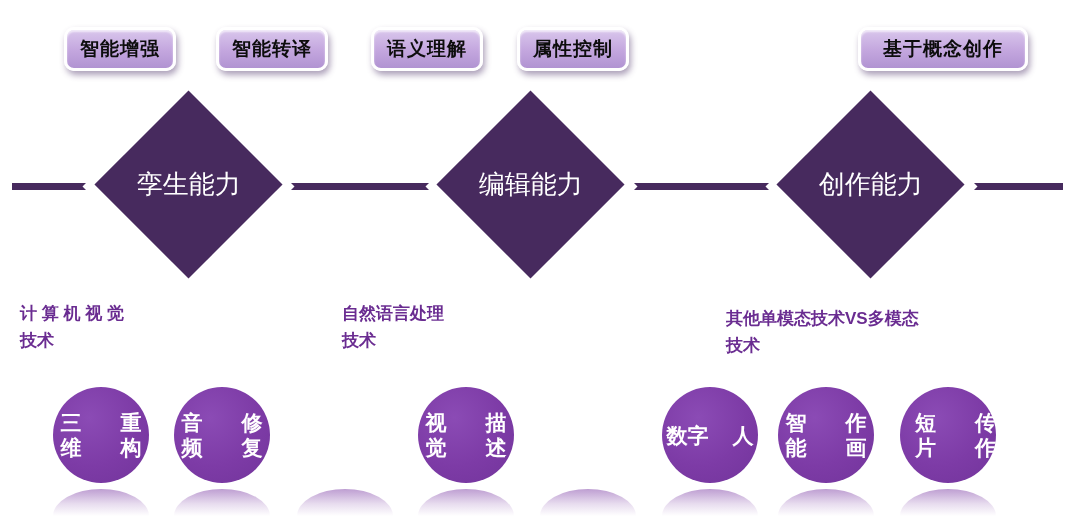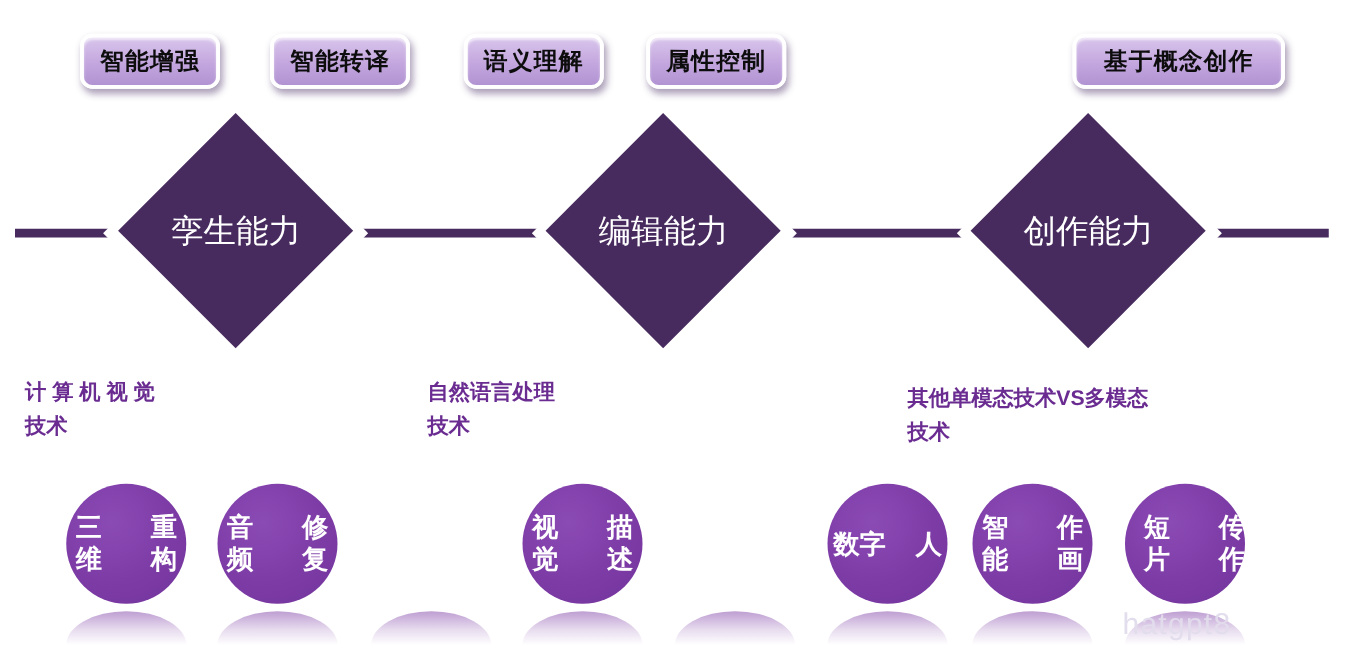--- a/index.html
+++ b/index.html
@@ -230,15 +230,14 @@
 
   <div class="reflection refl-1"></div>
   <div class="reflection refl-2"></div>
   <div class="reflection refl-3"></div>
   <div class="reflection refl-4"></div>
   <div class="reflection refl-5"></div>
   <div class="reflection refl-6"></div>
   <div class="reflection refl-7"></div>
   <div class="reflection refl-8"></div>
 
-  <div class="watermark">hatgpt8</div>
 
 </div>
 
 </body></html>

